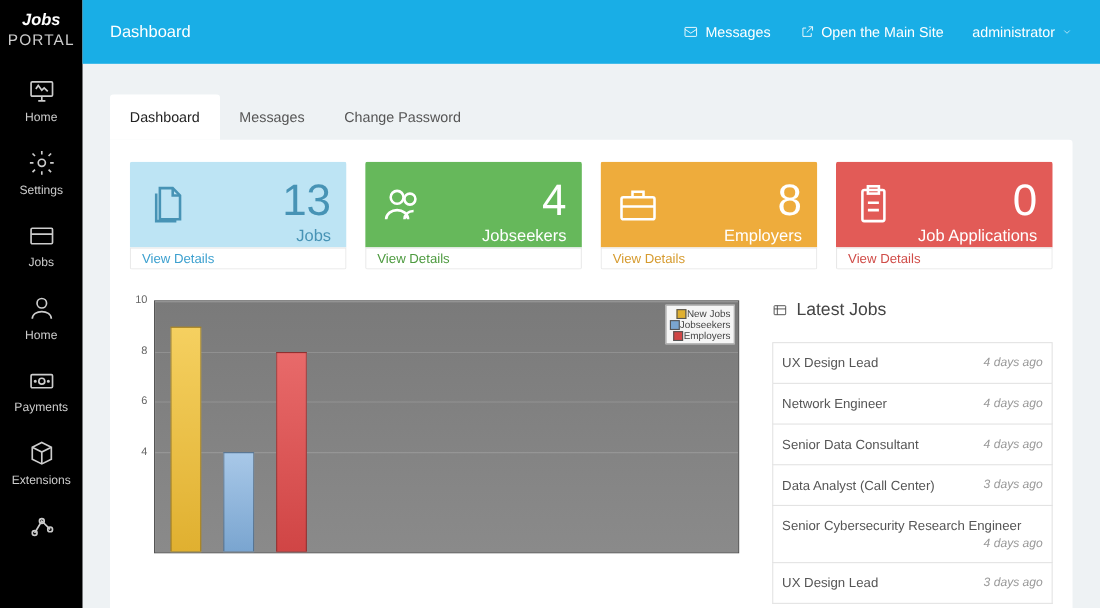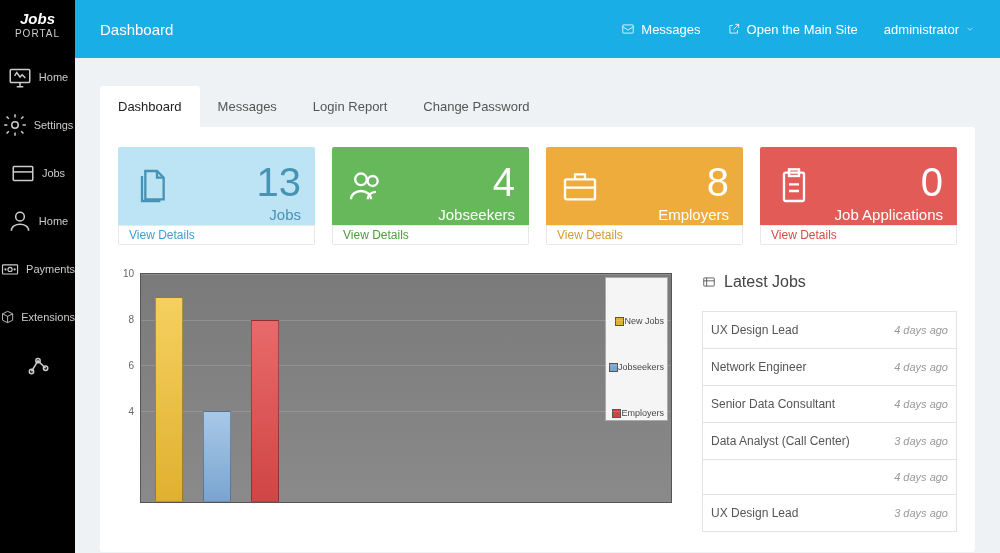--- a/index.html
+++ b/index.html
@@ -2,22 +2,22 @@
 <html><head>
 <meta charset="utf-8">
 <style>
 * { margin: 0; padding: 0; box-sizing: border-box; font-family: Arial, sans-serif; }
 body { width: 1000px; height: 553px; overflow: hidden; display: flex; background: #eef2f4; }
 
 
 .sidebar { width: 75px; background: #000; color: #fff; display: flex; flex-direction: column; }
 .brand { padding: 10px 0 14px; text-align: center; }
 .brand-title { font-style: italic; font-weight: bold; font-size: 15px; }
-.brand-sub { font-size: 10px; letter-spacing: 1px; color: #ccc; margin-top: 1px; }
-.nav-item { display: flex; flex-direction: row; align-items: center; justify-content: center; padding: 11px 0; cursor: pointer; color: #ccc; font-size: 11px; gap: 6px; }
+.brand-sub { font-size: 14px; letter-spacing: 1px; color: #ccc; margin-top: 1px; }
+.nav-item { display: flex; flex-direction: column; align-items: center; justify-content: center; padding: 11px 0; cursor: pointer; color: #ccc; font-size: 11px; gap: 6px; }
 .nav-item svg { width: 26px; height: 26px; }
 
 
 .main { flex: 1; display: flex; flex-direction: column; height: 553px; }
 .topbar { background: #19aee6; color: #fff; height: 58px; display: flex; align-items: center; padding: 0 25px; justify-content: space-between; }
 .topbar-left { font-size: 15px; }
 .topbar-right { display: flex; gap: 26px; font-size: 13px; align-items: center; }
 .topbar-right span { display: flex; align-items: center; gap: 6px; cursor: pointer; }
 
 .content { padding: 28px 25px 0 25px; flex: 1; overflow: hidden; }
@@ -54,21 +54,21 @@
 .chart-box { position: relative; height: 230px; }
 .y-axis { position: absolute; left: 0; top: 0; bottom: 0; width: 18px; font-size: 10px; color: #666; }
 .y-tick { position: absolute; right: 2px; transform: translateY(-50%); }
 .plot { position: absolute; left: 22px; right: 0; top: 0; bottom: 0; background: linear-gradient(180deg, #7a7a7a 0%, #8a8a8a 100%); border: 1px solid #555; }
 .grid-line { position: absolute; left: 0; right: 0; border-top: 1px solid rgba(255,255,255,0.15); }
 .bar { position: absolute; bottom: 0; width: 28px; border: 1px solid rgba(0,0,0,0.3); }
 .bar.b1 { background: linear-gradient(180deg,#f5d060,#e0b030); }
 .bar.b2 { background: linear-gradient(180deg,#a8c8e8,#7aa5d0); }
 .bar.b3 { background: linear-gradient(180deg,#e86a6a,#d04545); }
 .legend { position: absolute; top: 3px; right: 3px; background: #f5f5f5; border: 1px solid #aaa; font-size: 9px; padding: 2px 3px; }
-.legend div { display: flex; align-items: center; gap: 0; justify-content: flex-end; color: #444; margin-top: 36px; }
+.legend div { display: flex; align-items: center; gap: 0; justify-content: flex-end; color: #444; }
 .legend-sw { width: 9px; height: 9px; border: 1px solid #555; }
 
 
 .jobs-sec { width: 255px; }
 .job-row { border: 1px solid #e3e3e3; border-top: none; padding: 11px 8px; font-size: 12px; color: #555; display: flex; justify-content: space-between; align-items: center; gap: 8px; }
 .job-row:first-child { border-top: 1px solid #e3e3e3; }
 .job-time { font-style: italic; color: #999; font-size: 11px; white-space: nowrap; }
 .job-row.wrap { flex-direction: column; align-items: flex-start; gap: 3px; }
 .job-row.wrap .job-time { align-self: flex-end; }
 
@@ -161,21 +161,20 @@
             <path d="M6 9l6 6 6-6"></path>
           </svg>
       </span>
     </div>
   </div>
 
   <div class="content">
     <div class="tabs">
       <div class="tab active">Dashboard</div>
       <div class="tab">Messages</div>
-      <div class="tab">Login Report</div>
       <div class="tab">Change Password</div>
     </div>
 
     <div class="panel">
 
       <div class="cards">
         <div class="card c1">
           <div class="card-top">
             <svg class="card-icon" viewBox="0 0 24 24">
                 <path d="M8 3h7l4 4v13H8z"></path>
@@ -286,20 +285,21 @@
               </div>
               <div class="job-row">
                 <span>Senior Data Consultant</span>
                 <span class="job-time">4 days ago</span>
               </div>
               <div class="job-row">
                 <span>Data Analyst (Call Center)</span>
                 <span class="job-time">3 days ago</span>
               </div>
               <div class="job-row wrap">
+                <span>Senior Cybersecurity Research Engineer</span>
                 <span class="job-time">4 days ago</span>
               </div>
               <div class="job-row">
                 <span>UX Design Lead</span>
                 <span class="job-time">3 days ago</span>
               </div>
             </div>
         </div>
       </div>
 

